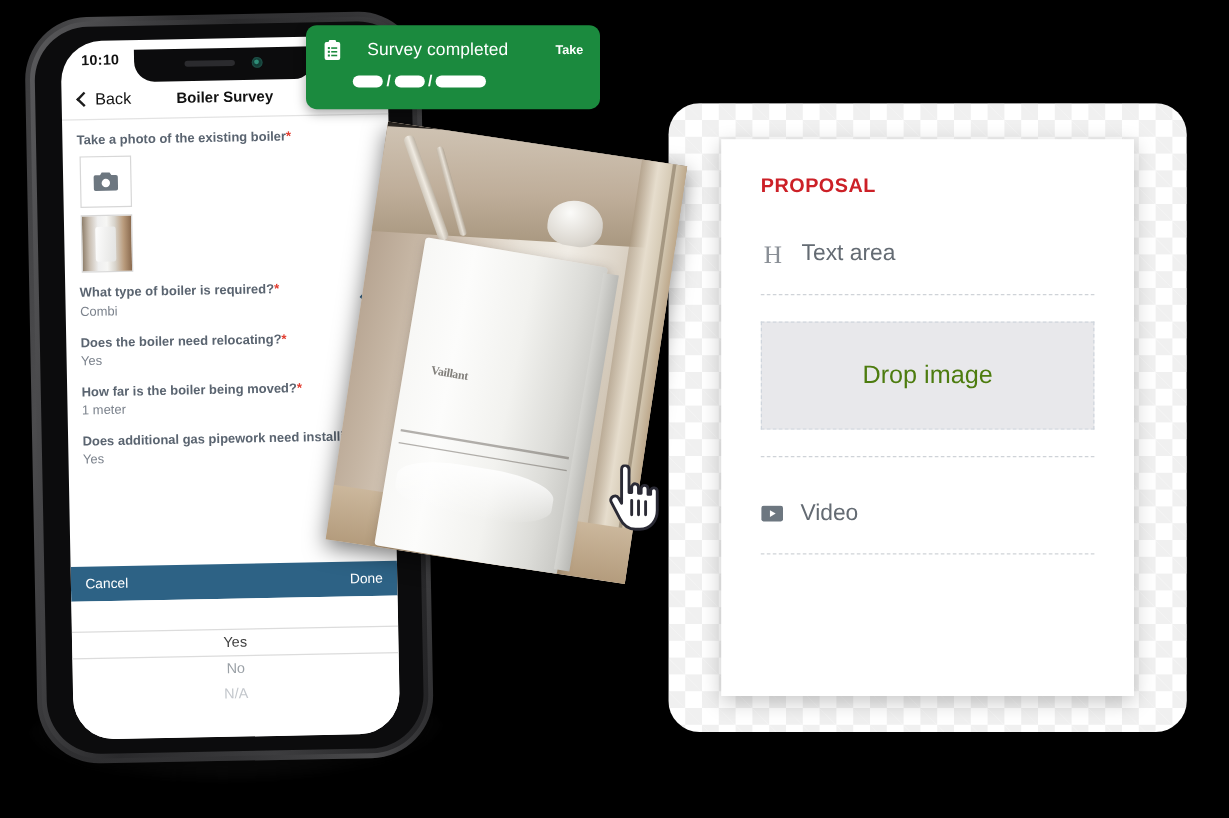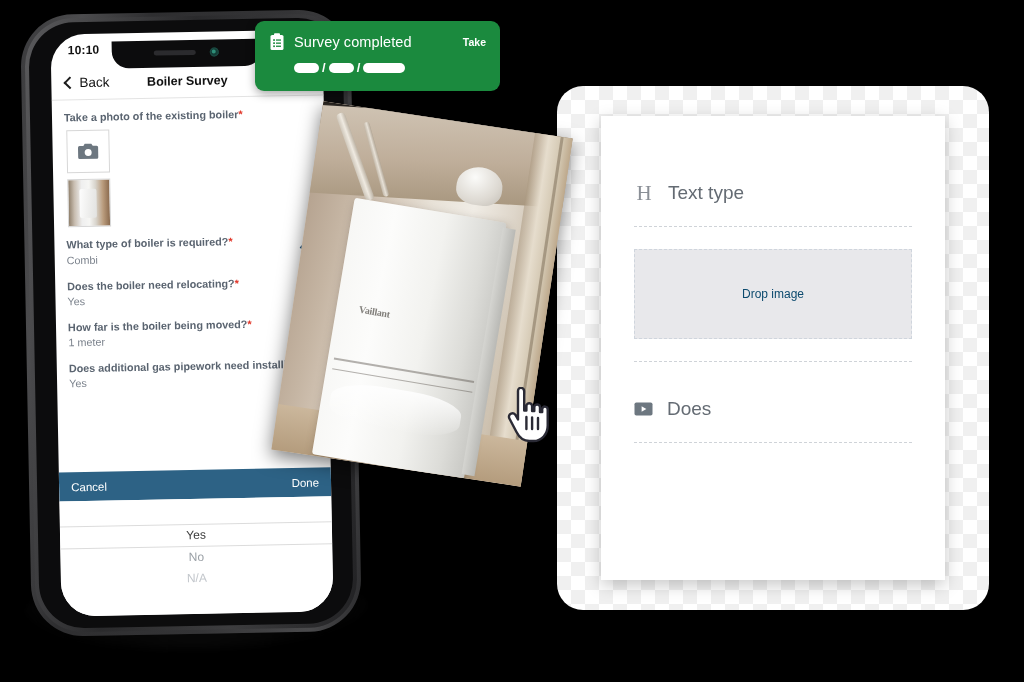--- a/index.html
+++ b/index.html
@@ -136,21 +136,21 @@
 
   
   #toast {
     position: absolute; left: 255px; top: 21px;
     width: 245px; height: 70px;
     background: #1b8a3e; border-radius: 9px;
     box-shadow: 0 3px 10px rgba(0,0,0,.35);
     z-index: 40;
     padding: 12px 14px 0 14px;
   }
-  .toast-row1 { display: flex; align-items: center; }
+  .toast-row1 { display: flex; align-items: center; gap: 12px; }
   .clipboard-ico { width: 16px; height: 18px; position: relative; margin-right: 9px; }
   .toast-title { color: #fff; font-size: 14.5px; letter-spacing: .1px; }
   .toast-edit {
     margin-left: auto; color: #fff; font-size: 10.5px; font-weight: bold;
     cursor: pointer;
   }
   .toast-date { display: flex; align-items: center; gap: 2px; margin: 9px 0 0 25px; }
   .rbar { height: 10px; background: #fff; border-radius: 5px; }
   .rbar.a { width: 25px; }
   .rbar.b { width: 25px; }
@@ -280,21 +280,21 @@
   .vid-ico { width: 19px; height: 14px; position: relative; }
   .dashed-sep {
     border-top: 1.6px dashed #cfd3d8; margin: 22px 0 0 0;
   }
   .drop-zone {
     margin-top: 22px;
     height: 90px; background: #e8e8eb;
     border: 1.4px dashed #cfd5dd;
     display: flex; align-items: center; justify-content: center;
   }
-  .drop-zone-label { font-size: 12px; color: #0c4a6e; }
+  .drop-zone-label { font-size: 21px; color: #4d7c0f; }
 </style>
 </head>
 <body>
 
 <div id="stage">
 
   <div id="phone-wrap">
     <div class="phone-shadow-base"></div>
     <div class="phone-body">
       <div class="phone-rim"></div>
@@ -440,45 +440,46 @@
                C18.4 54 14.2 50.4 11.5 45 L4.4 31.5
                C3.4 29.6 4.2 27.4 6.1 26.6 C7.8 25.9 9.7 26.6 10.6 28.2
                L13 32.4 Z" fill="#ffffff" stroke="#2a2a35" stroke-width="2.4" stroke-linejoin="round"></path>
       <path d="M21.4 30 L21.4 42 M27.1 30.5 L27.1 42 M33 31 L33 42" stroke="#2a2a35" stroke-width="2.4" stroke-linecap="round"></path>
     </svg>
   </div>
 
   <div id="prop-outer"></div>
 
   <div id="prop-card">
+    <div class="prop-title">PROPOSAL</div>
 
     <div class="prop-block">
       <div class="prop-item">
         <span class="h-ico">H</span>
-        <span class="prop-item-label">Text type</span>
+        <span class="prop-item-label">Text area</span>
       </div>
     </div>
 
     <div class="dashed-sep"></div>
 
     <div class="drop-zone">
       <span class="drop-zone-label">Drop image</span>
     </div>
 
 
     <div class="dashed-sep"></div>
 
     <div class="prop-block">
       <div class="prop-item">
         <span class="vid-ico">
           <svg width="19" height="14" viewBox="0 0 19 14">
             <rect x="0.5" y="0.5" width="18" height="13" rx="1.8" fill="#6d7780"></rect>
             <path d="M7.6 4.2 L12.4 7 L7.6 9.8 Z" fill="#ffffff"></path>
           </svg>
         </span>
-        <span class="prop-item-label">Does</span>
+        <span class="prop-item-label">Video</span>
       </div>
     </div>
 
     <div class="dashed-sep"></div>
   </div>
 
 </div>
 
 </body></html>

